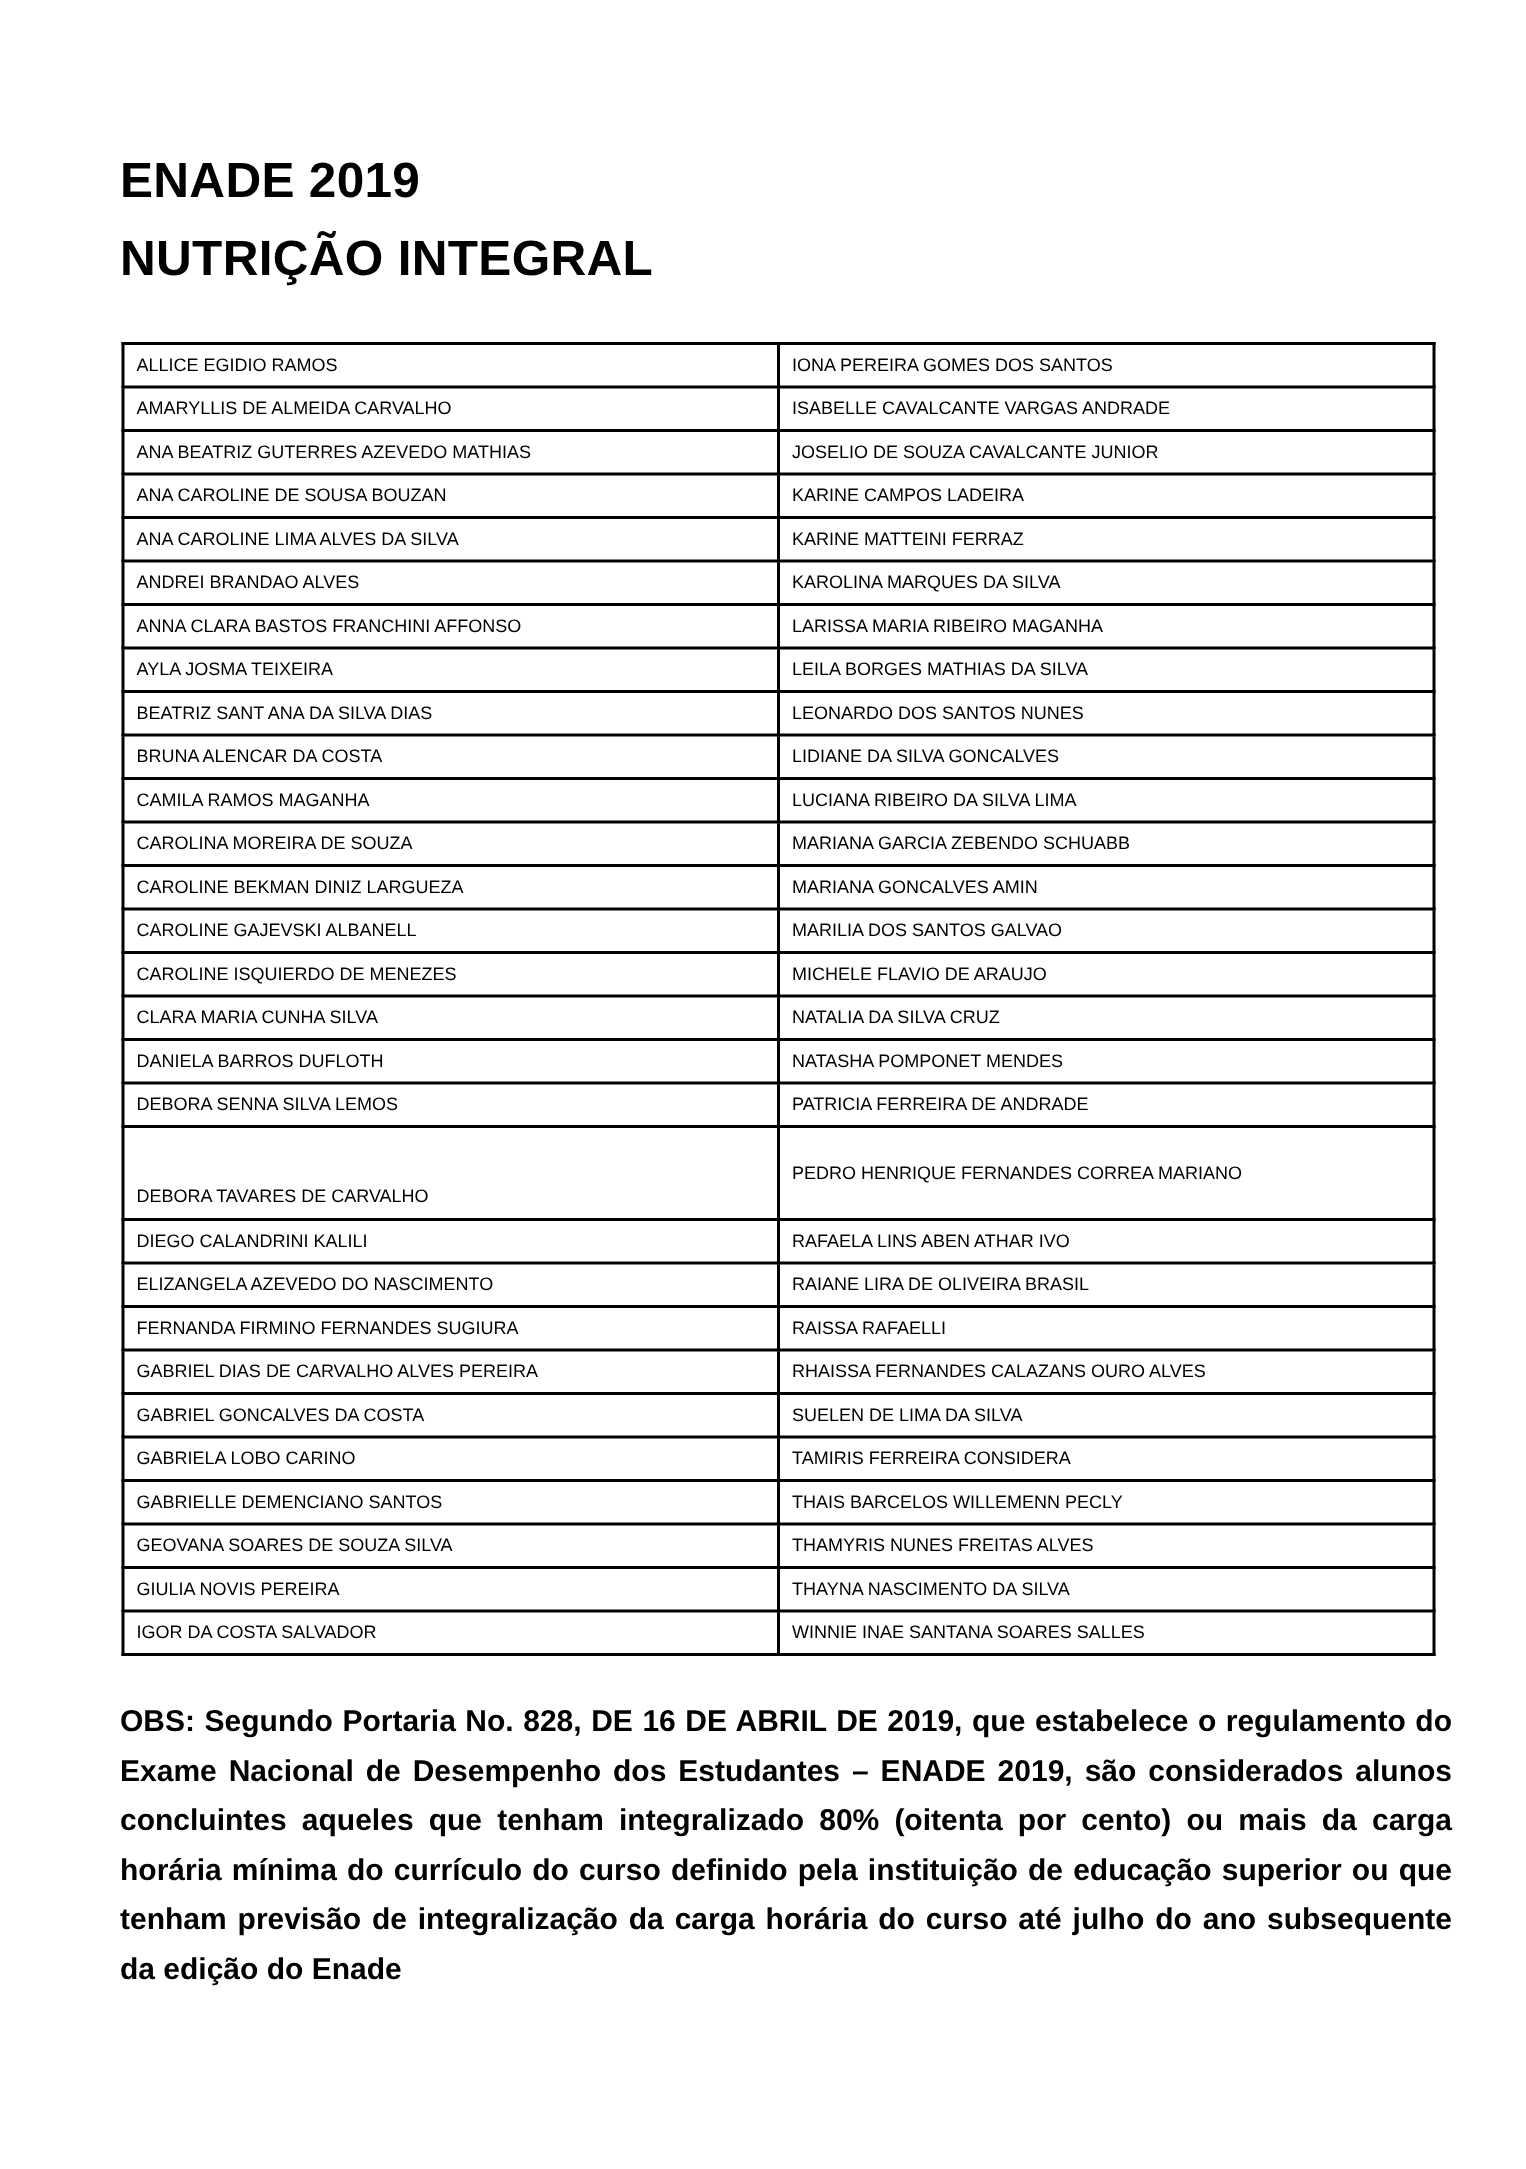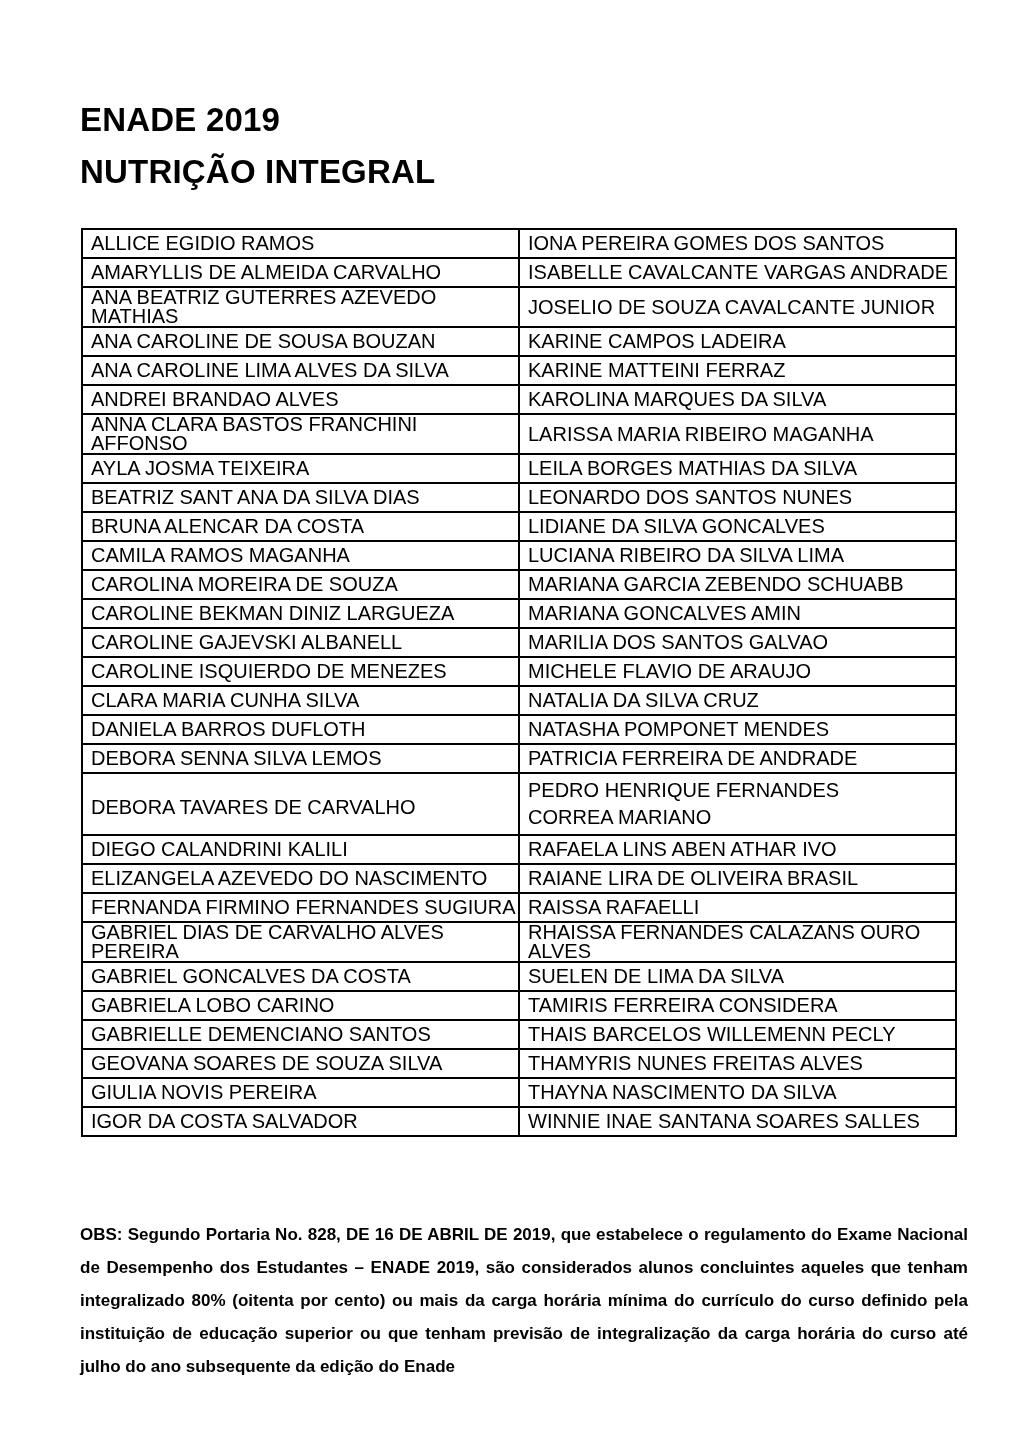--- a/index.html
+++ b/index.html
@@ -34,41 +34,41 @@
     margin-left: 1px;
     width: 874px;
     table-layout: fixed;
   }
   table.names-table td {
     border: 2px solid #000000;
     width: 437px;
     height: 29px;
     box-sizing: border-box;
     padding: 0 2px 0 8px;
-    font-size: 20px;
+    font-size: 12px;
     line-height: 19px;
     vertical-align: middle;
     overflow: hidden;
     white-space: normal;
   }
   tr.tall td { height: 62px; }
   tr.tall td.left {
     vertical-align: bottom;
-    padding-bottom: 17px;
+    padding-bottom: 5px;
   }
   tr.tall td.right span.wrap-narrow {
     display: inline-block;
     max-width: 350px;
     line-height: 27px;
   }
   .note {
-    margin-top: 81px;
+    margin-top: 28px;
     width: 888px;
     font-weight: bold;
-    font-size: 17px;
+    font-size: 20px;
     line-height: 33px;
     text-align: justify;
   }
 </style>
 </head>
 <body>
 
 <div class="doc">
 
   <div class="title-block">

